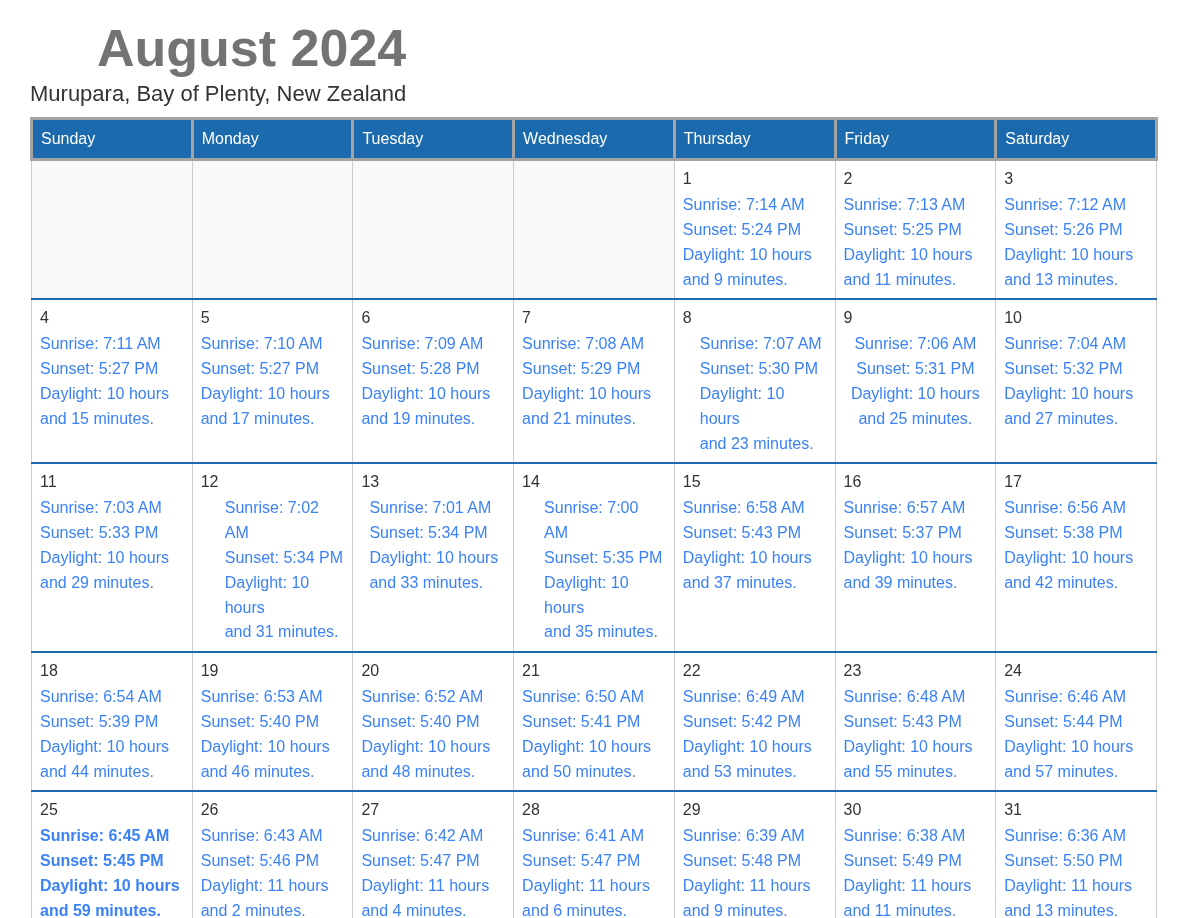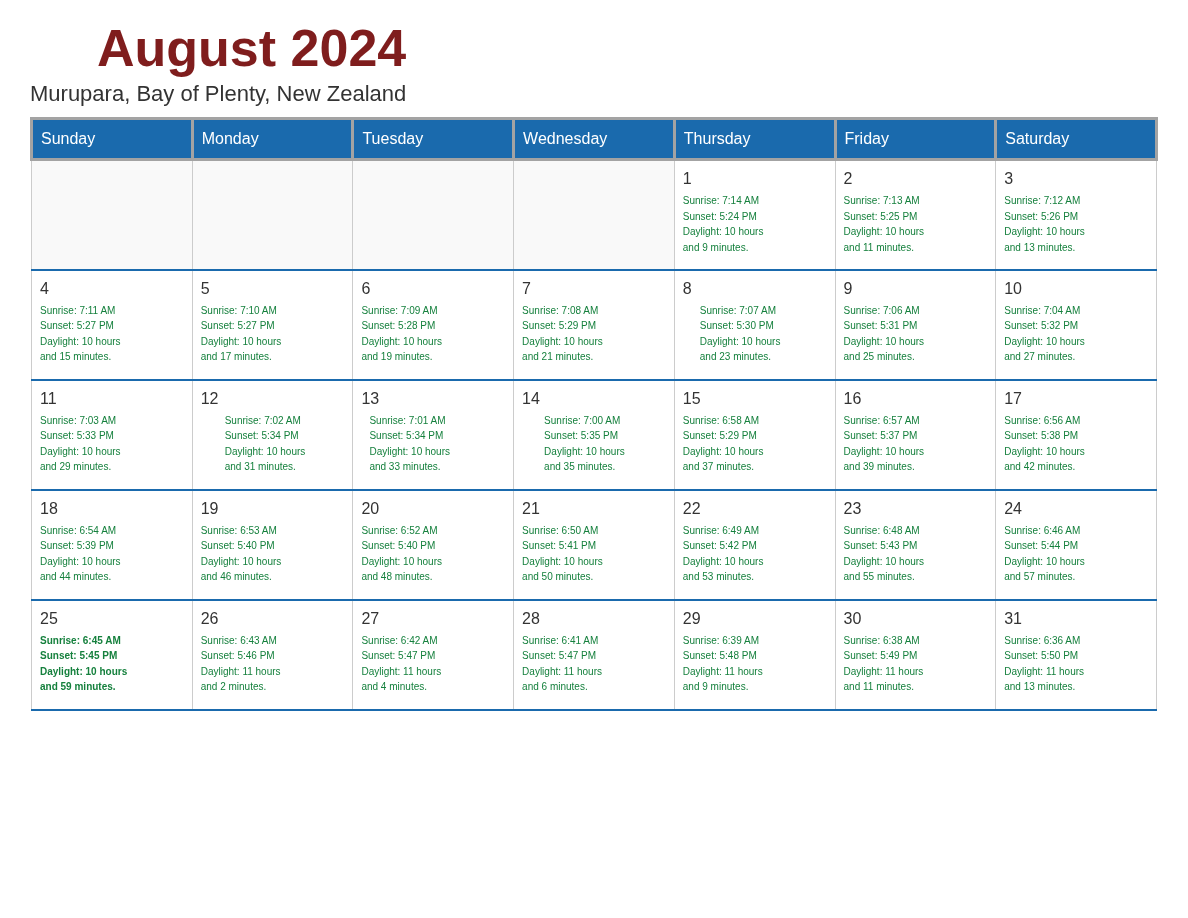--- a/index.html
+++ b/index.html
@@ -43,21 +43,21 @@
       margin-top: -4px;
       margin-left: 4px;
       font-weight: bold;
     }
     .title-area {
       text-align: right;
     }
     .month-title {
       font-size: 52px;
       font-weight: bold;
-      color: #7f1d1d;
+      color: #737373;
       line-height: 1.1;
     }
     .location-title {
       font-size: 22px;
       color: #333;
       margin-top: 4px;
     }
     .calendar {
       width: 100%;
       border-collapse: collapse;
@@ -86,23 +86,23 @@
     .calendar tr {
       border-bottom: 2px solid #1a6aad;
     }
     .day-num {
       font-size: 16px;
       font-weight: normal;
       display: block;
       margin-bottom: 2px;
     }
     .day-info {
-      font-size: 10px;
+      font-size: 16px;
       line-height: 1.55;
-      color: #15803d;
+      color: #3b82f6;
     }
     .empty-cell {
       background: #f9f9f9;
     }
   </style>
 </head>
 <body>
 
 <div class="header-row">
   <div class="title-area">
@@ -182,21 +182,21 @@
         </td>
         <td>
           <span class="day-num">8</span>
           <div class="day-info" style="white-space: pre-line; margin-left: 17px;">Sunrise: 7:07 AM
 Sunset: 5:30 PM
 Daylight: 10 hours
 and 23 minutes.</div>
         </td>
         <td>
           <span class="day-num">9</span>
-          <div class="day-info" style="white-space: pre-line;">Sunrise: 7:06 AM
+          <div class="day-info" style="white-space: pre-line; text-align: center;">Sunrise: 7:06 AM
 Sunset: 5:31 PM
 Daylight: 10 hours
 and 25 minutes.</div>
         </td>
         <td>
           <span class="day-num">10</span>
           <div class="day-info" style="white-space: pre-line;">Sunrise: 7:04 AM
 Sunset: 5:32 PM
 Daylight: 10 hours
 and 27 minutes.</div>
@@ -227,21 +227,21 @@
         <td>
           <span class="day-num">14</span>
           <div class="day-info" style="white-space: pre-line; margin-left: 22px;">Sunrise: 7:00 AM
 Sunset: 5:35 PM
 Daylight: 10 hours
 and 35 minutes.</div>
         </td>
         <td>
           <span class="day-num">15</span>
           <div class="day-info" style="white-space: pre-line;">Sunrise: 6:58 AM
-Sunset: 5:29 PM
+Sunset: 5:43 PM
 Daylight: 10 hours
 and 37 minutes.</div>
         </td>
         <td>
           <span class="day-num">16</span>
           <div class="day-info" style="white-space: pre-line;">Sunrise: 6:57 AM
 Sunset: 5:37 PM
 Daylight: 10 hours
 and 39 minutes.</div>
         </td>

